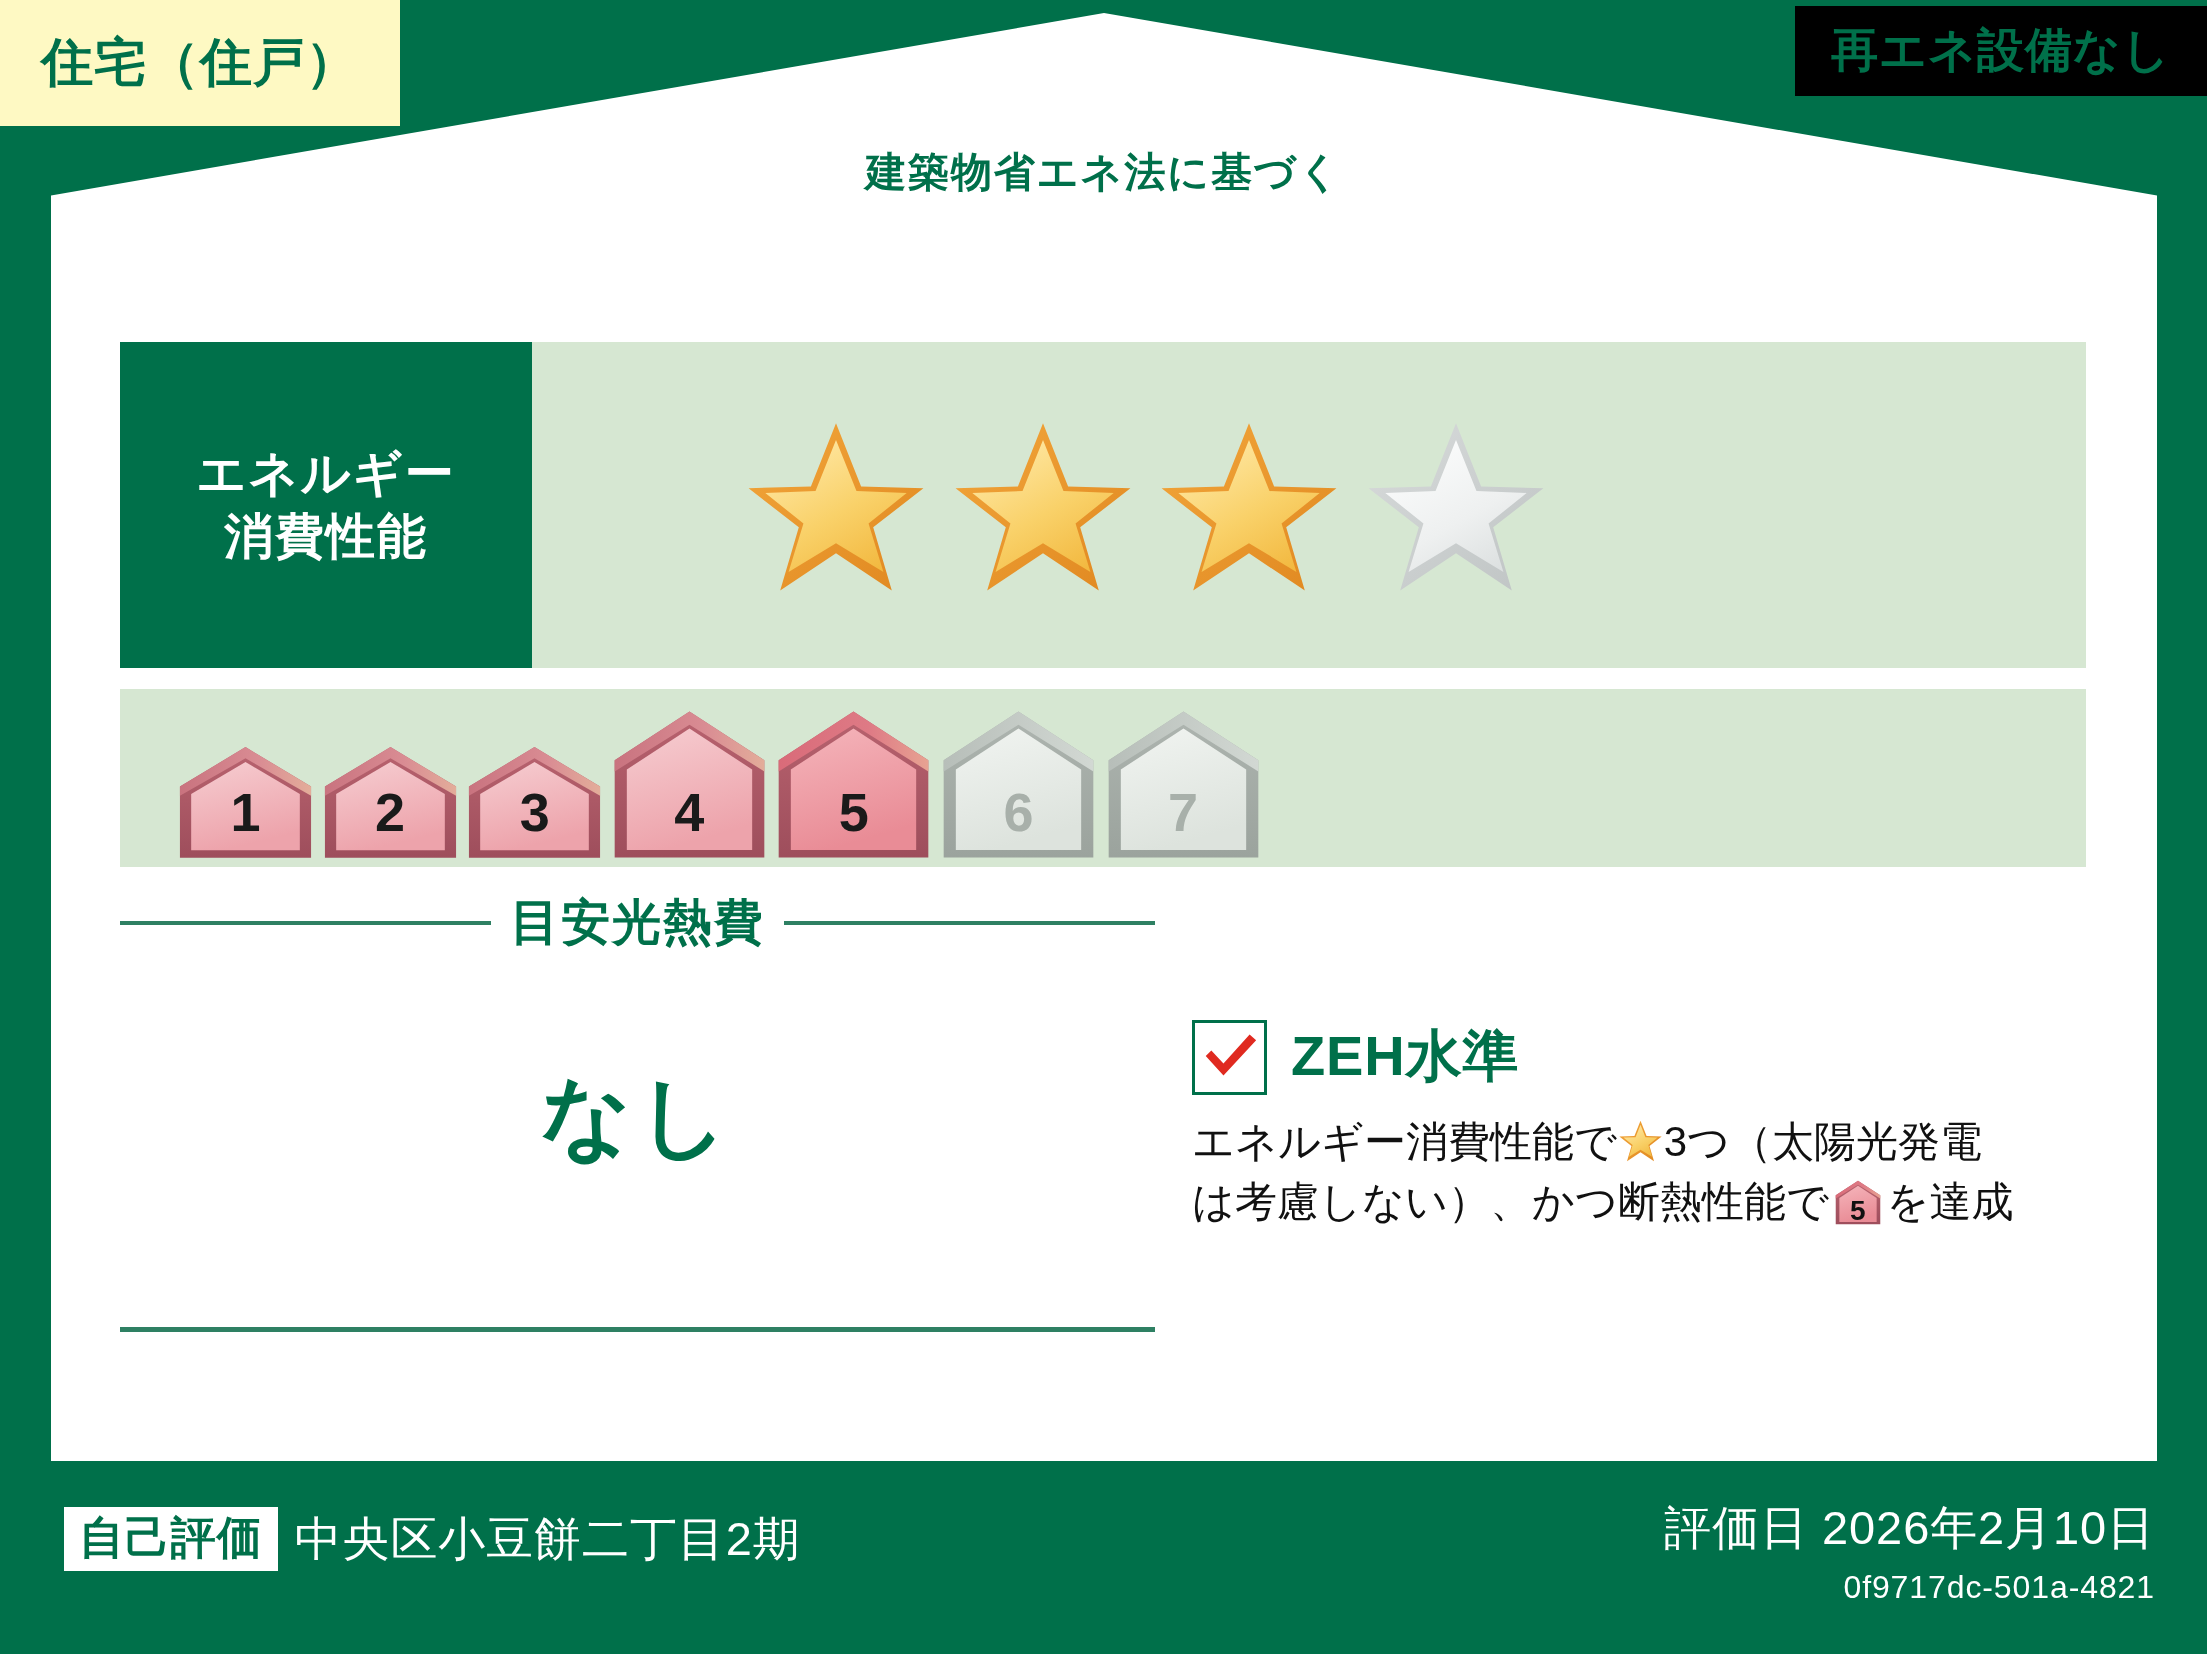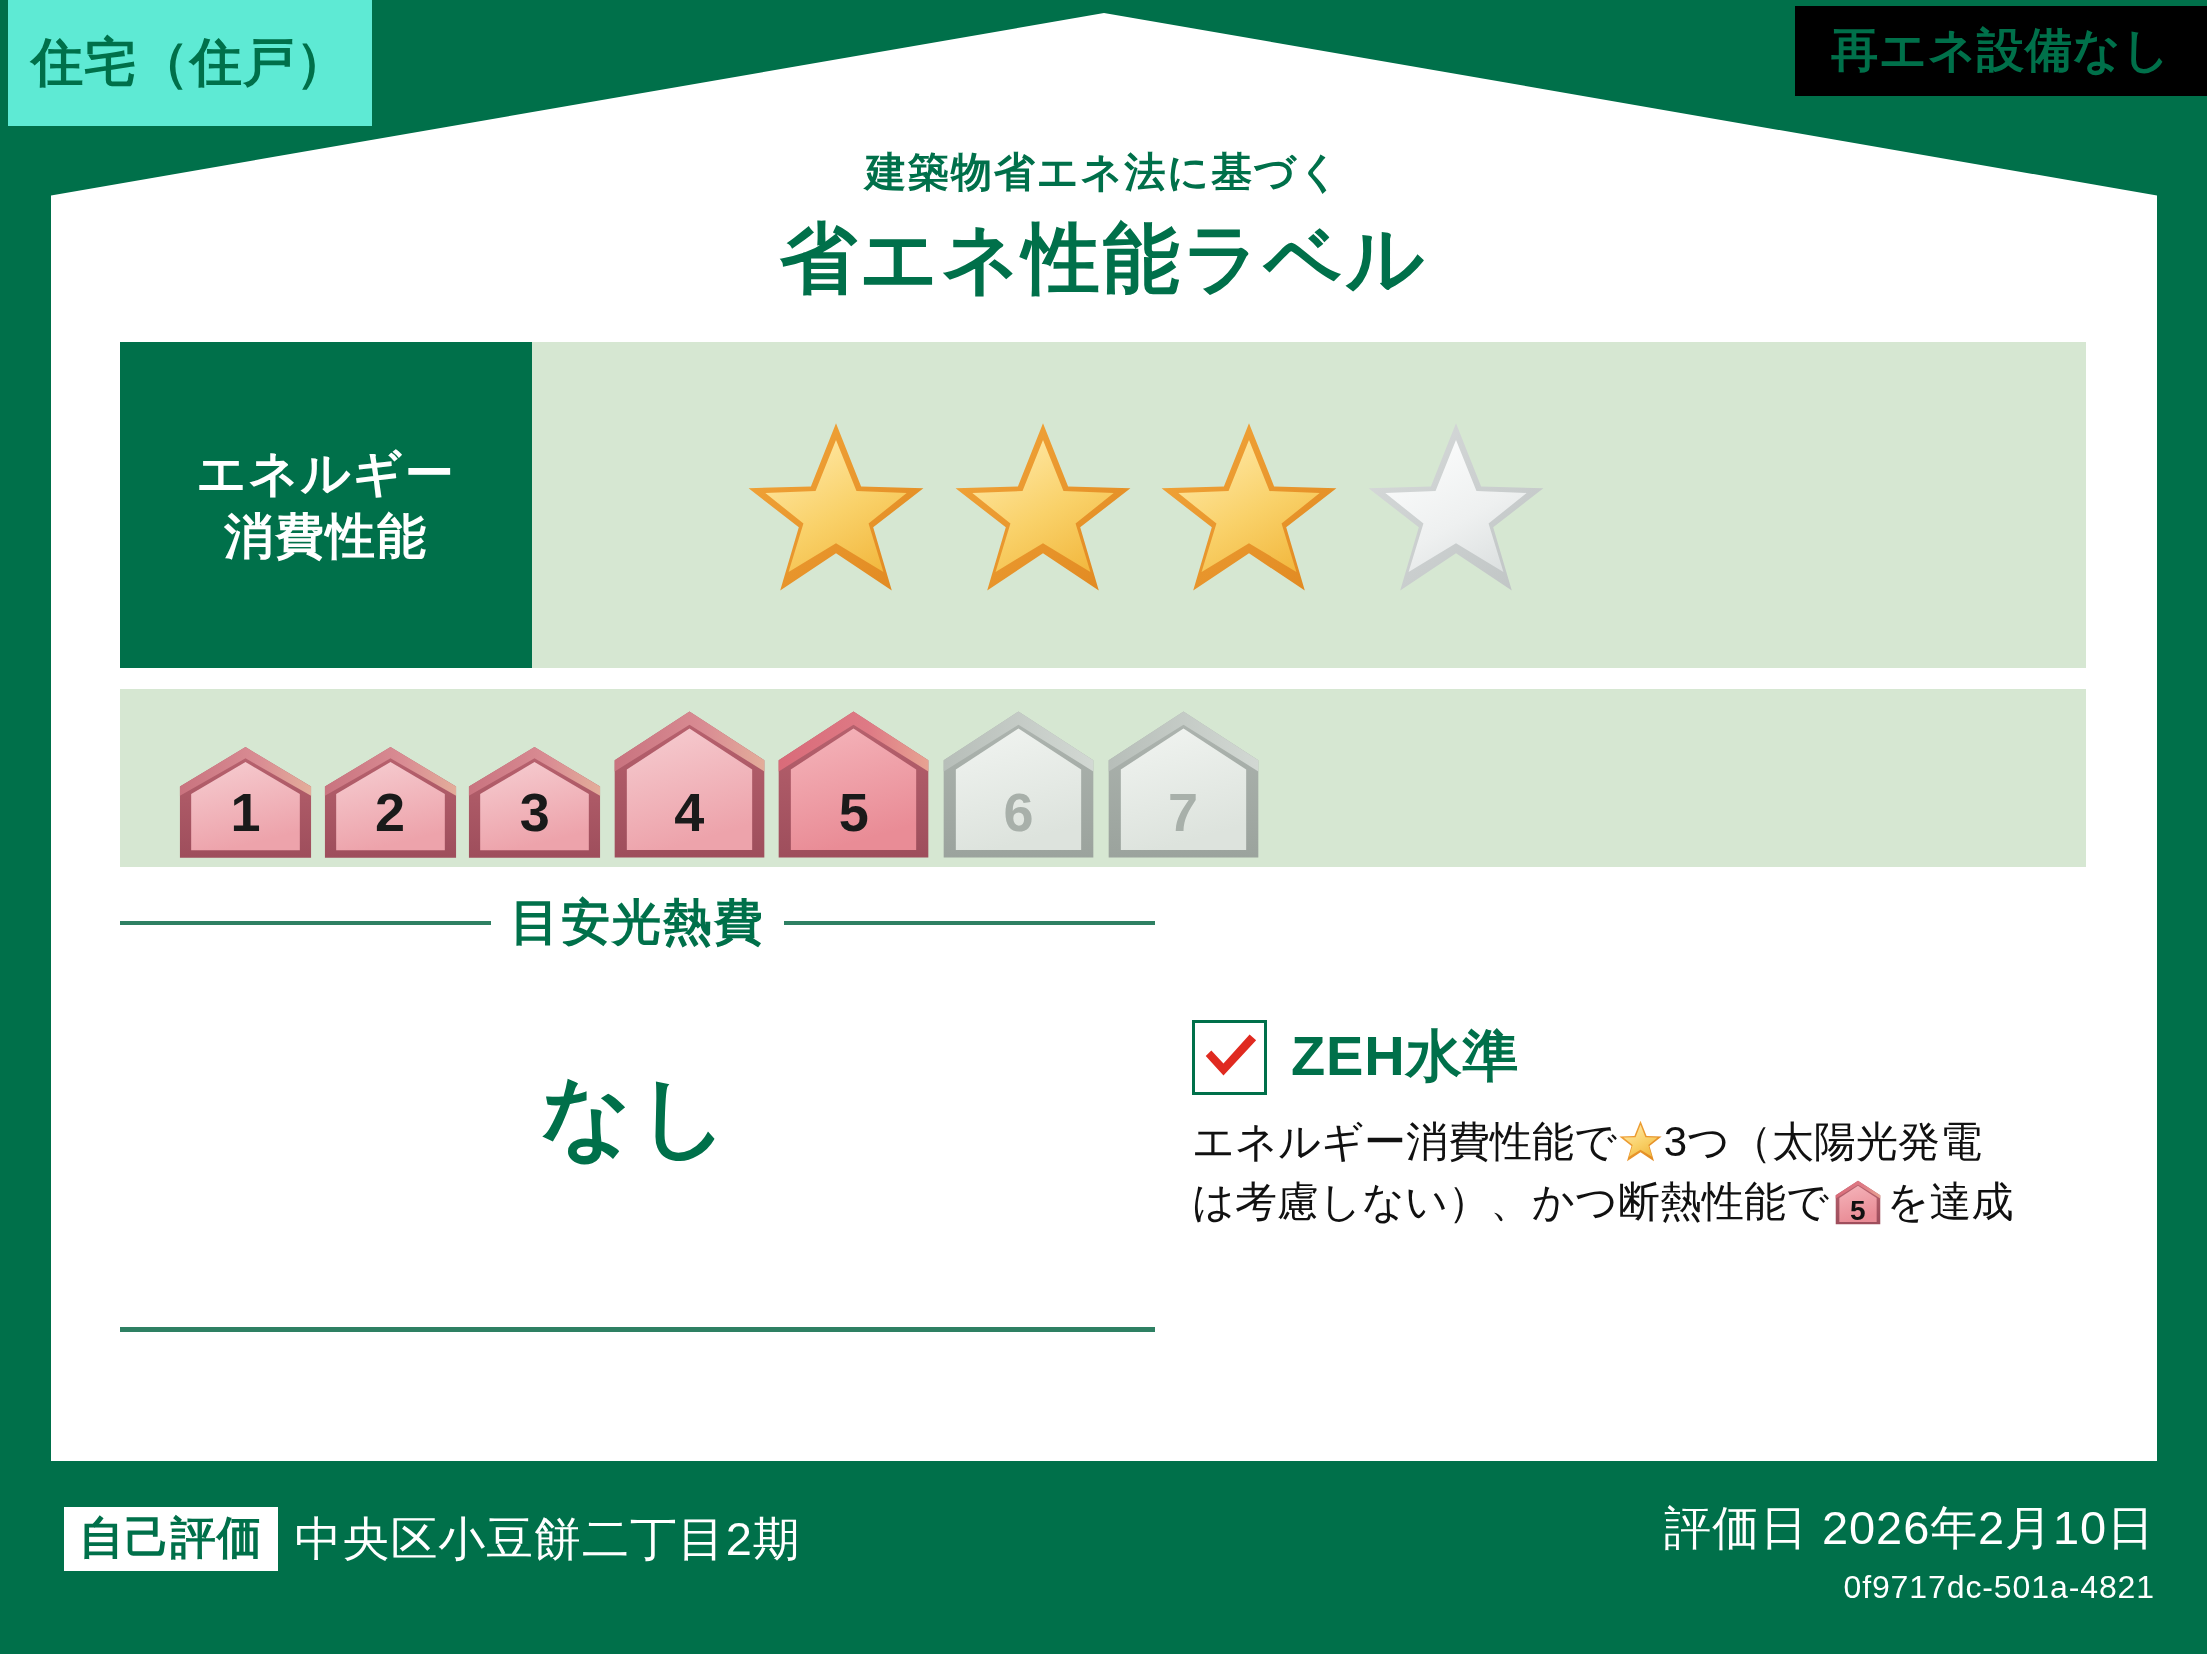--- a/index.html
+++ b/index.html
@@ -24,25 +24,25 @@
     width: 2106px;
     height: 1448px;
     background: #ffffff;
     clip-path: polygon(0% 12.6%, 50% 0%, 100% 12.6%, 100% 100%, 0% 100%);
     -webkit-clip-path: polygon(0% 12.6%, 50% 0%, 100% 12.6%, 100% 100%, 0% 100%);
   }
 
   
   .badge-tl {
     position: absolute;
-    left: 8px;
+    left: 0;
     top: 0;
-    width: 364px;
+    width: 400px;
     height: 126px;
-    background: #5eead4;
+    background: #fef9c3;
     display: flex;
     align-items: center;
     justify-content: center;
   }
   .badge-tl span {
     color: #00704A;
     font-size: 52px;
     font-weight: bold;
     letter-spacing: 0.9px;
   }
@@ -271,21 +271,20 @@
   <div class="card"></div>
 
   <div class="badge-tl">
     <span>住宅（住戸）</span>
   </div>
   <div class="badge-tr">
     <span>再エネ設備なし</span>
   </div>
 
   <div class="title-sub">建築物省エネ法に基づく</div>
-  <div class="title-main">省エネ性能ラベル</div>
 
   <div class="row row-energy">
     <div class="row-label">
       <div>エネルギー</div>
       <div>消費性能</div>
     </div>
     <div class="row-body">
       <div class="stars">
 
         <svg class="star-svg" viewBox="0 0 100 100">

